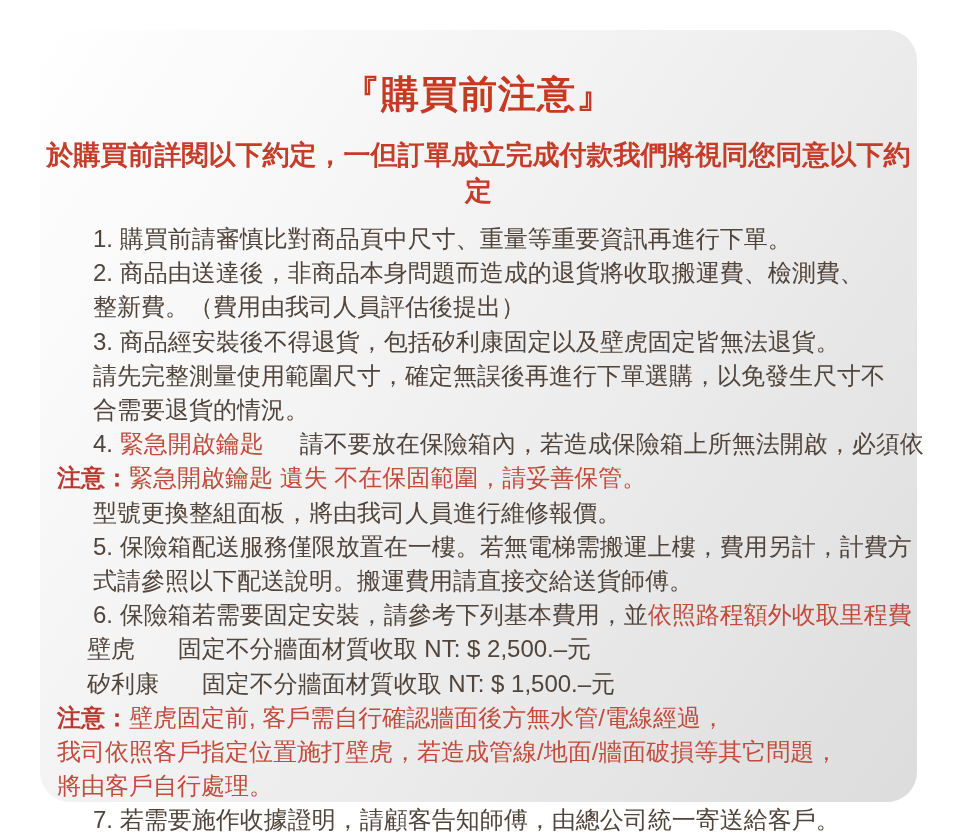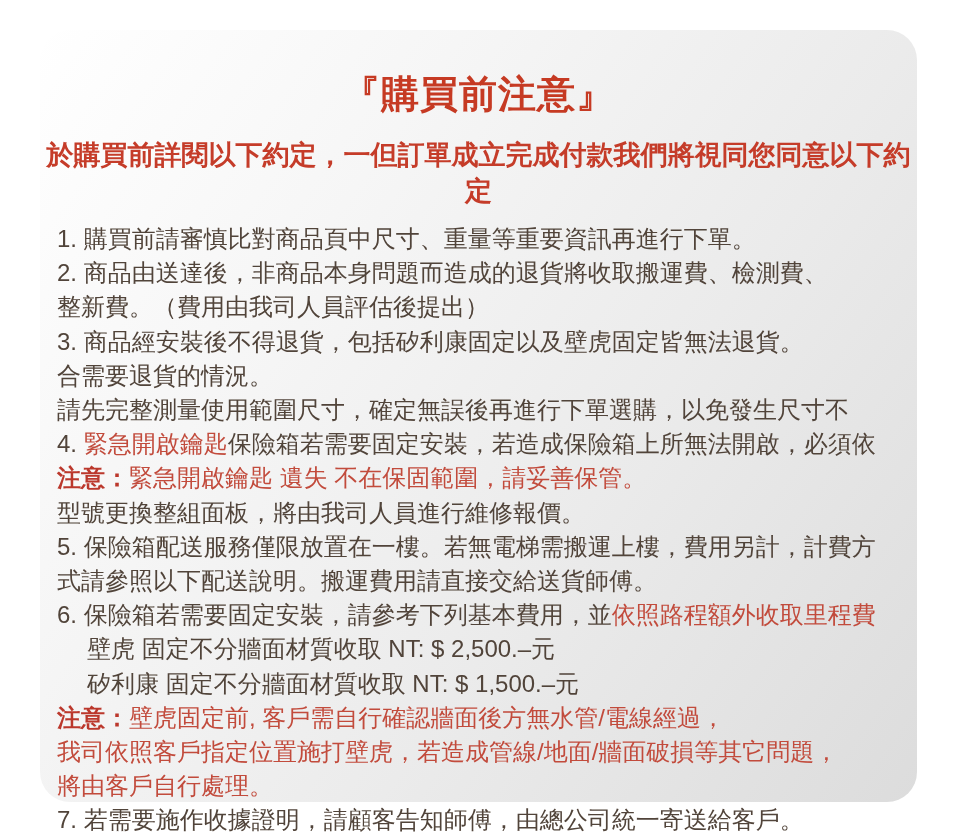--- a/index.html
+++ b/index.html
@@ -32,39 +32,39 @@
     color: #c53c29;
   }
   .terms-list {
     margin-top: 13px;
     padding: 0 16px 0 17px;
     font-size: 24px;
     line-height: 34.2px;
   }
   .line { white-space: nowrap; }
   .line.indent { padding-left: 30px; }
-  .seg-dark      { color: #51443a; }
+  .seg-dark      { color: #51443a; margin-left: 36px; }
   .seg-dark-bold { color: #51443a; font-weight: normal; margin-top: 14px; }
   .seg-red       { color: #c24b3c; }
   .seg-red-bold  { color: #bb382c; font-weight: bold; }
 </style>
 </head>
 <body>
 
 <div class="notice-card">
   <div class="notice-title">『購買前注意』</div>
   <div class="notice-subtitle">於購買前詳閱以下約定，一但訂單成立完成付款我們將視同您同意以下約定</div>
   <div class="terms-list">
       <div class="line"><span class="seg-dark">1. 購買前請審慎比對商品頁中尺寸、重量等重要資訊再進行下單。</span></div>
       <div class="line"><span class="seg-dark">2. 商品由送達後，非商品本身問題而造成的退貨將收取搬運費、檢測費、</span></div>
       <div class="line"><span class="seg-dark">整新費。（費用由我司人員評估後提出）</span></div>
       <div class="line"><span class="seg-dark">3. 商品經安裝後不得退貨，包括矽利康固定以及壁虎固定皆無法退貨。</span></div>
+      <div class="line"><span class="seg-dark">請先完整測量使用範圍尺寸，確定無誤後再進行下單選購，以免發生尺寸不</span></div>
       <div class="line"><span class="seg-dark">合需要退貨的情況。</span></div>
-      <div class="line"><span class="seg-dark">請先完整測量使用範圍尺寸，確定無誤後再進行下單選購，以免發生尺寸不</span></div>
-      <div class="line"><span class="seg-dark">4. </span><span class="seg-red">緊急開啟鑰匙</span><span class="seg-dark">保險箱若需要固定安裝，若造成保險箱上所無法開啟，必須依</span></div>
+      <div class="line"><span class="seg-dark">4. </span><span class="seg-red">緊急開啟鑰匙</span><span class="seg-dark">請不要放在保險箱內，若造成保險箱上所無法開啟，必須依</span></div>
       <div class="line"><span class="seg-red-bold">注意：</span><span class="seg-red">緊急開啟鑰匙 遺失 不在保固範圍，請妥善保管。</span></div>
       <div class="line"><span class="seg-dark">型號更換整組面板，將由我司人員進行維修報價。</span></div>
       <div class="line"><span class="seg-dark">5. 保險箱配送服務僅限放置在一樓。若無電梯需搬運上樓，費用另計，計費方</span></div>
       <div class="line"><span class="seg-dark">式請參照以下配送說明。搬運費用請直接交給送貨師傅。</span></div>
       <div class="line"><span class="seg-dark">6. 保險箱若需要固定安裝，請參考下列基本費用，並</span><span class="seg-red">依照路程額外收取里程費</span></div>
       <div class="line indent"><span class="seg-dark-bold">壁虎</span><span class="seg-dark"> 固定不分牆面材質收取 </span><span class="seg-dark-bold">NT: $ 2,500.–元</span></div>
       <div class="line indent"><span class="seg-dark-bold">矽利康</span><span class="seg-dark"> 固定不分牆面材質收取 </span><span class="seg-dark-bold">NT: $ 1,500.–元</span></div>
       <div class="line"><span class="seg-red-bold">注意：</span><span class="seg-red">壁虎固定前, 客戶需自行確認牆面後方無水管/電線經過，</span></div>
       <div class="line"><span class="seg-red">我司依照客戶指定位置施打壁虎，若造成管線/地面/牆面破損等其它問題，</span></div>
       <div class="line"><span class="seg-red">將由客戶自行處理。</span></div>

